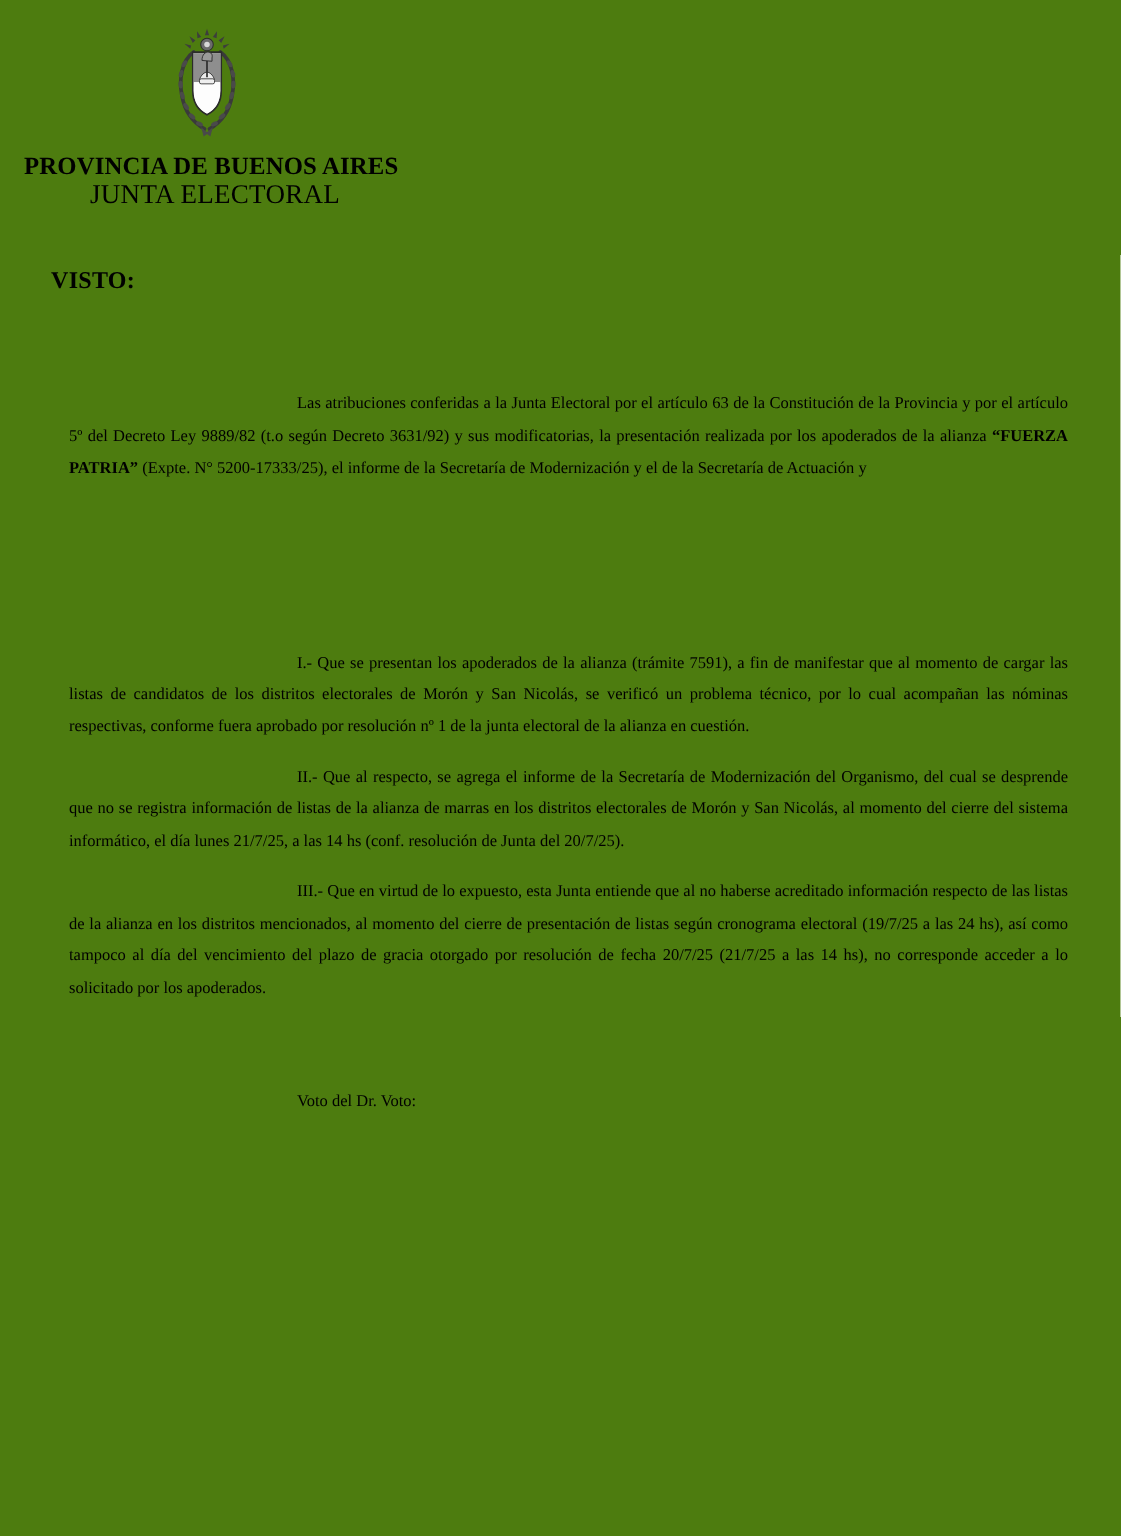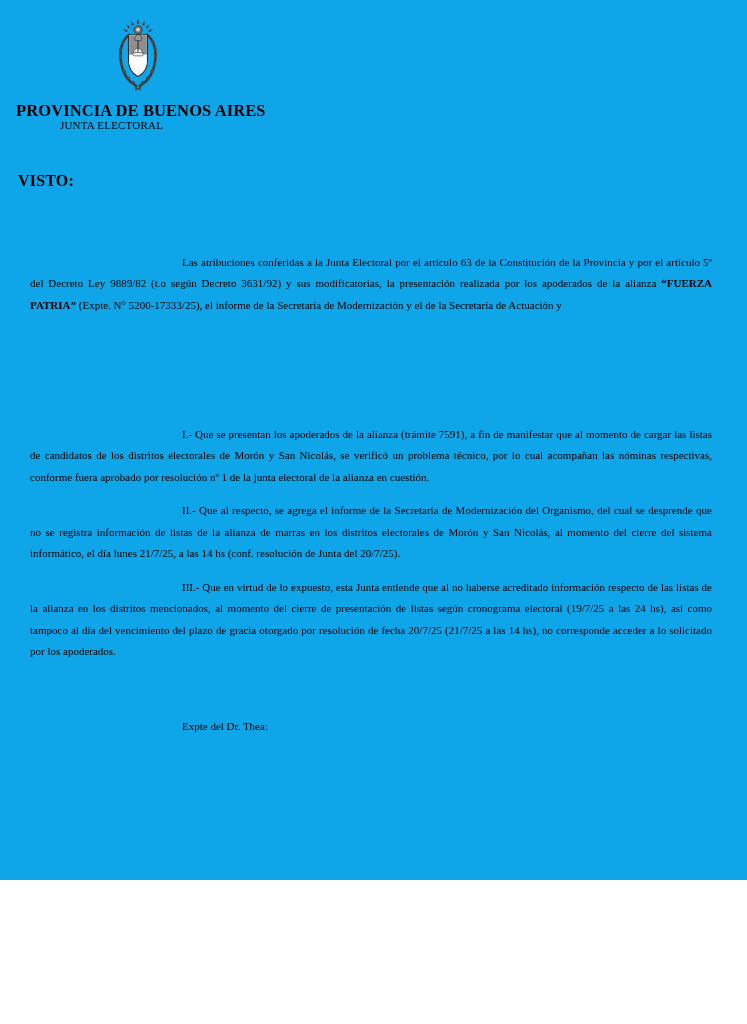--- a/index.html
+++ b/index.html
@@ -13,24 +13,24 @@
     height: 1024px;
     overflow: hidden;
     font-family: "Liberation Serif", "DejaVu Serif", serif;
     color: #000000;
     -webkit-font-smoothing: antialiased;
   }
 
   .page {
     position: relative;
     width: 747px;
-    height: 880px;
+    height: 1024px;
     box-sizing: border-box;
     padding: 0;
-    background: #0ea5e9;
+    background: #4d7c0f;
   }
 
   
   .letterhead {
     padding-top: 18px;
   }
   .crest-wrap {
     display: flex;
     justify-content: flex-start;
     padding-left: 110px;
@@ -45,30 +45,30 @@
     padding-left: 16px;
     line-height: 1.08;
   }
   .org-line1 {
     font-weight: bold;
     font-size: 16.5px;
     letter-spacing: 0.1px;
     white-space: nowrap;
   }
   .org-line2 {
-    font-size: 11px;
+    font-size: 18px;
     letter-spacing: 0.2px;
     padding-left: 44px;
     white-space: nowrap;
   }
 
   
   .body-area {
     margin-top: 40px;
-    padding-left: 18px;
+    padding-left: 34px;
     padding-right: 23px;
   }
 
   .heading {
     font-weight: bold;
     font-size: 16px;
     letter-spacing: 0.2px;
     margin: 0 0 0 0;
   }
 
@@ -171,17 +171,17 @@
     <div class="gap-after-cons"></div>
 
     <p class="para indent">I.- Que se presentan los apoderados de la alianza (trámite 7591), a fin de manifestar que al momento de cargar las listas de candidatos de los distritos electorales de Morón y San Nicolás, se verificó un problema técnico, por lo cual acompañan las nóminas respectivas, conforme fuera aprobado por resolución nº 1 de la junta electoral de la alianza en cuestión.</p>
 
     <p class="para indent">II.- Que al respecto, se agrega el informe de la Secretaría de Modernización del Organismo, del cual se desprende que no se registra información de listas de la alianza de marras en los distritos electorales de Morón y San Nicolás, al momento del cierre del sistema informático, el día lunes 21/7/25, a las 14 hs (conf. resolución de Junta del 20/7/25).</p>
 
     <p class="para indent">III.- Que en virtud de lo expuesto, esta Junta entiende que al no haberse acreditado información respecto de las listas de la alianza en los distritos mencionados, al momento del cierre de presentación de listas según cronograma electoral (19/7/25 a las 24 hs), así como tampoco al día del vencimiento del plazo de gracia otorgado por resolución de fecha 20/7/25 (21/7/25 a las 14 hs), no corresponde acceder a lo solicitado por los apoderados.</p>
 
     <div class="gap-voto"></div>
 
-    <p class="para indent">Expte del Dr. Thea:</p>
+    <p class="para indent">Voto del Dr. Voto:</p>
 
 
   </div>
 </div>
 
 </body></html>

